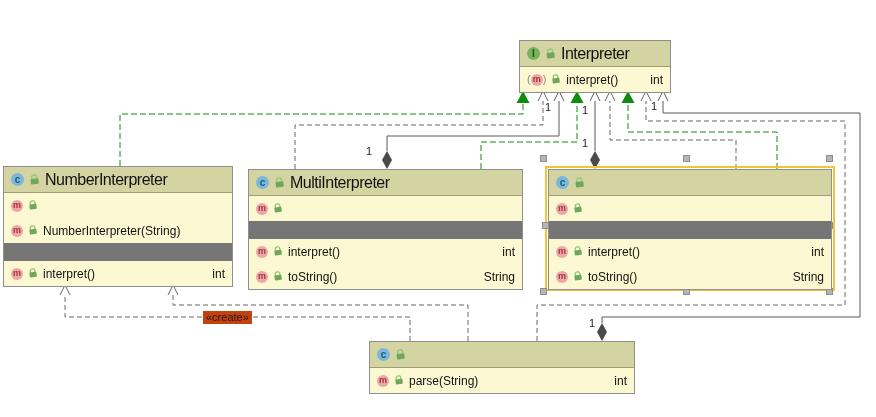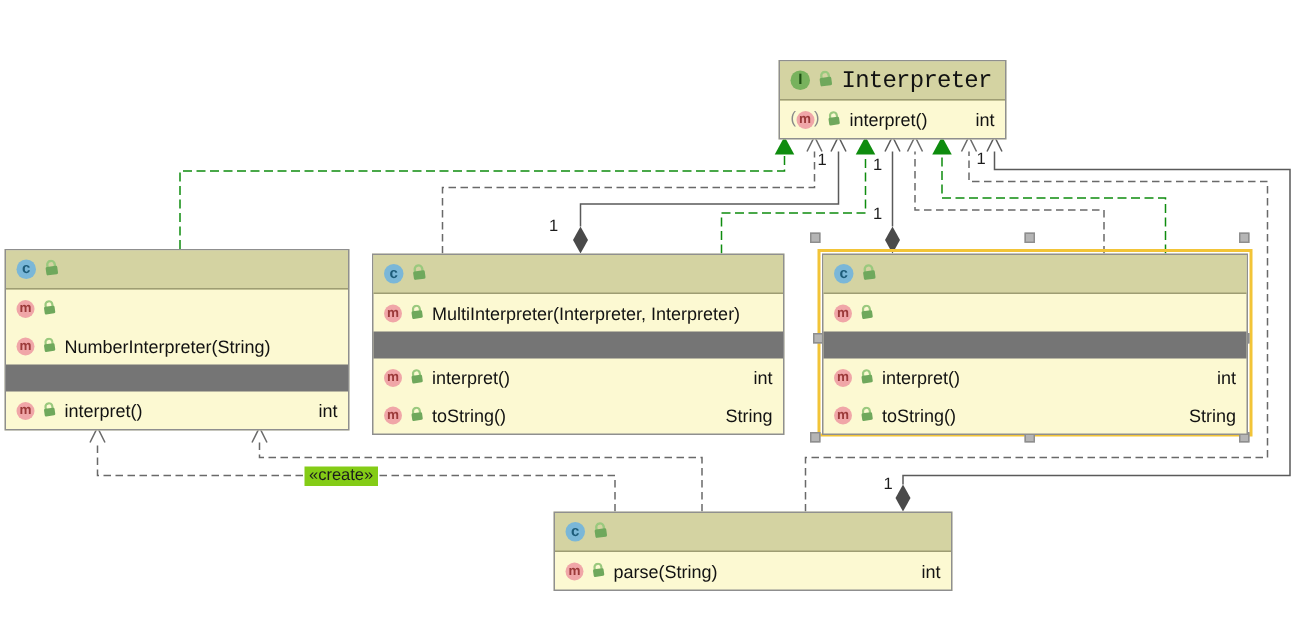--- a/index.html
+++ b/index.html
@@ -3,38 +3,38 @@
 <meta charset="utf-8">
 <style>
   html,body{margin:0;padding:0;background:#fff;}
   .canvas{position:relative;width:876px;height:417px;background:#ffffff;
           font-family:"Liberation Sans",sans-serif;overflow:hidden;}
   svg.edges{position:absolute;left:0;top:0;width:876px;height:417px;}
 
   .uml-box{position:absolute;background:#fcf9d2;border:1px solid #8f8f8f;box-sizing:border-box;}
   .uml-header{height:26px;background:#d4d3a2;border-bottom:1px solid #9e9d73;
               display:flex;align-items:center;gap:5px;padding:0 7px;box-sizing:border-box;}
-  .uml-title{font-family:Liberation Mono, monospace;font-size:16px;color:#121212;
+  .uml-title{font-family:Liberation Sans, sans-serif;font-size:16px;color:#121212;
              white-space:nowrap;letter-spacing:-0.5px;}
   .uml-row{height:25px;display:flex;align-items:center;gap:5px;padding:0 7px;
            font-size:12px;color:#121212;white-space:nowrap;box-sizing:border-box;}
   .uml-row .type{margin-left:auto;padding-left:10px;}
   .uml-sep{height:18px;background:#757575;}
 
   .circle{width:13px;height:13px;border-radius:50%;display:flex;align-items:center;
           justify-content:center;font-size:10px;font-weight:bold;flex:0 0 auto;line-height:1;}
   .class-circle{background:#7ab7d8;color:#1d5c7a;}
   .iface-circle{background:#78b25d;color:#1f5214;}
   .method-circle{background:#f0a6a8;color:#9c3a3a;width:12px;height:12px;font-size:9px;}
   .lock{flex:0 0 auto;transform:rotate(-8deg);}
   .paren{color:#8a8a8a;font-size:11px;line-height:1;}
   .icon-pair{display:flex;align-items:center;gap:0;}
 
   .mult-label{position:absolute;font-size:11px;color:#1c1c1c;line-height:1;}
-  .create-label{position:absolute;font-size:11px;color:#1c1c1c;background:#84cc16;
+  .create-label{position:absolute;font-size:11px;color:#1c1c1c;background:#c2410c;
                 padding:0 3px;line-height:1.2;}
   .sel-border{position:absolute;border:2px solid #f2c437;box-sizing:border-box;}
   .handle{position:absolute;width:7px;height:7px;background:#b5b5b5;border:1px solid #8e8e8e;box-sizing:border-box;}
 </style>
 </head>
 <body>
 
 <div class="canvas">
 
   <svg class="edges" viewBox="0 0 876 417">
@@ -130,20 +130,21 @@
 
   <div class="uml-box" style="left:3px;top:166px;width:230px;">
     <div class="uml-header">
       <span class="circle class-circle">c</span>
       <span class="lock">
         <svg width="11" height="11" viewBox="0 0 11 11">
             <path d="M3 5 V3.4 A2.5 2.5 0 0 1 8 3.4 V5" fill="none" stroke="#9ac97e" stroke-width="1.6"></path>
             <rect x="1.6" y="4.6" width="7.8" height="5.6" rx="1" fill="#6fa85c"></rect>
           </svg>
       </span>
+      <span class="uml-title">NumberInterpreter</span>
     </div>
     <div class="uml-row">
       <span class="circle method-circle">m</span>
       <span class="lock">
         <svg width="10" height="10" viewBox="0 0 11 11">
             <path d="M3 5 V3.4 A2.5 2.5 0 0 1 8 3.4 V5" fill="none" stroke="#9ac97e" stroke-width="1.6"></path>
             <rect x="1.6" y="4.6" width="7.8" height="5.6" rx="1" fill="#6fa85c"></rect>
           </svg>
       </span>
     </div>
@@ -173,30 +174,30 @@
 
   <div class="uml-box" style="left:248px;top:169px;width:275px;">
     <div class="uml-header">
       <span class="circle class-circle">c</span>
       <span class="lock">
         <svg width="11" height="11" viewBox="0 0 11 11">
             <path d="M3 5 V3.4 A2.5 2.5 0 0 1 8 3.4 V5" fill="none" stroke="#9ac97e" stroke-width="1.6"></path>
             <rect x="1.6" y="4.6" width="7.8" height="5.6" rx="1" fill="#6fa85c"></rect>
           </svg>
       </span>
-    </div>
-    <div class="uml-row">
-      <span class="circle method-circle">m</span>
-      <span class="lock">
-        <svg width="10" height="10" viewBox="0 0 11 11">
-            <path d="M3 5 V3.4 A2.5 2.5 0 0 1 8 3.4 V5" fill="none" stroke="#9ac97e" stroke-width="1.6"></path>
-            <rect x="1.6" y="4.6" width="7.8" height="5.6" rx="1" fill="#6fa85c"></rect>
-          </svg>
-      </span>
-      <span>MultiInterpreter(Interpreter, Interpreter)</span>
+      <span class="uml-title">MultiInterpreter</span>
+    </div>
+    <div class="uml-row">
+      <span class="circle method-circle">m</span>
+      <span class="lock">
+        <svg width="10" height="10" viewBox="0 0 11 11">
+            <path d="M3 5 V3.4 A2.5 2.5 0 0 1 8 3.4 V5" fill="none" stroke="#9ac97e" stroke-width="1.6"></path>
+            <rect x="1.6" y="4.6" width="7.8" height="5.6" rx="1" fill="#6fa85c"></rect>
+          </svg>
+      </span>
     </div>
     <div class="uml-sep"></div>
     <div class="uml-row">
       <span class="circle method-circle">m</span>
       <span class="lock">
         <svg width="10" height="10" viewBox="0 0 11 11">
             <path d="M3 5 V3.4 A2.5 2.5 0 0 1 8 3.4 V5" fill="none" stroke="#9ac97e" stroke-width="1.6"></path>
             <rect x="1.6" y="4.6" width="7.8" height="5.6" rx="1" fill="#6fa85c"></rect>
           </svg>
       </span>

